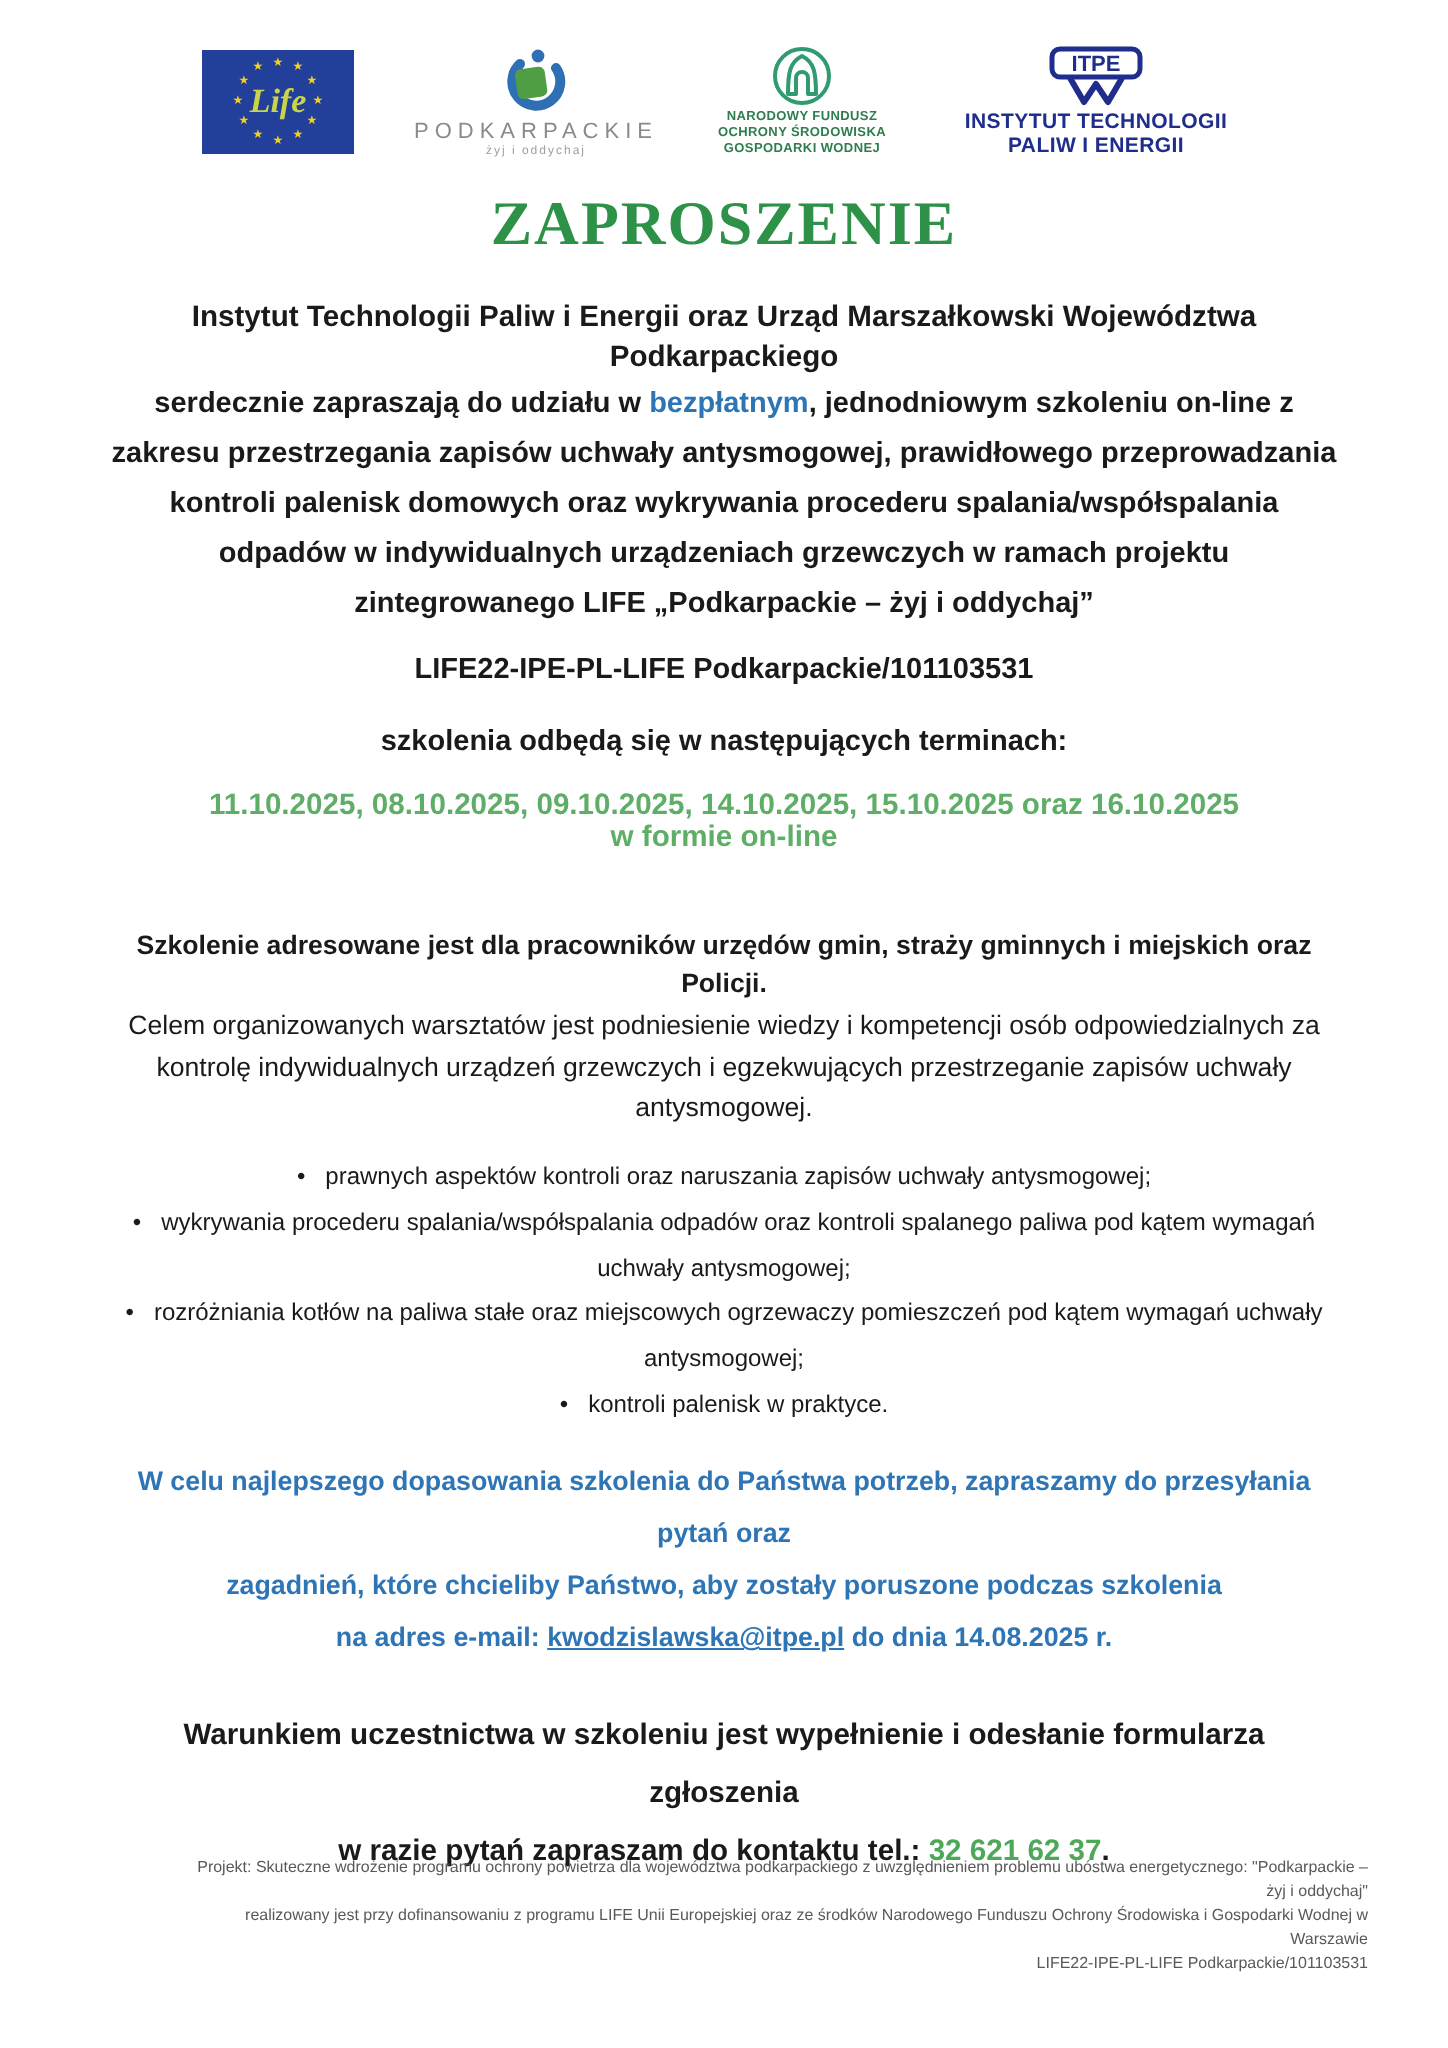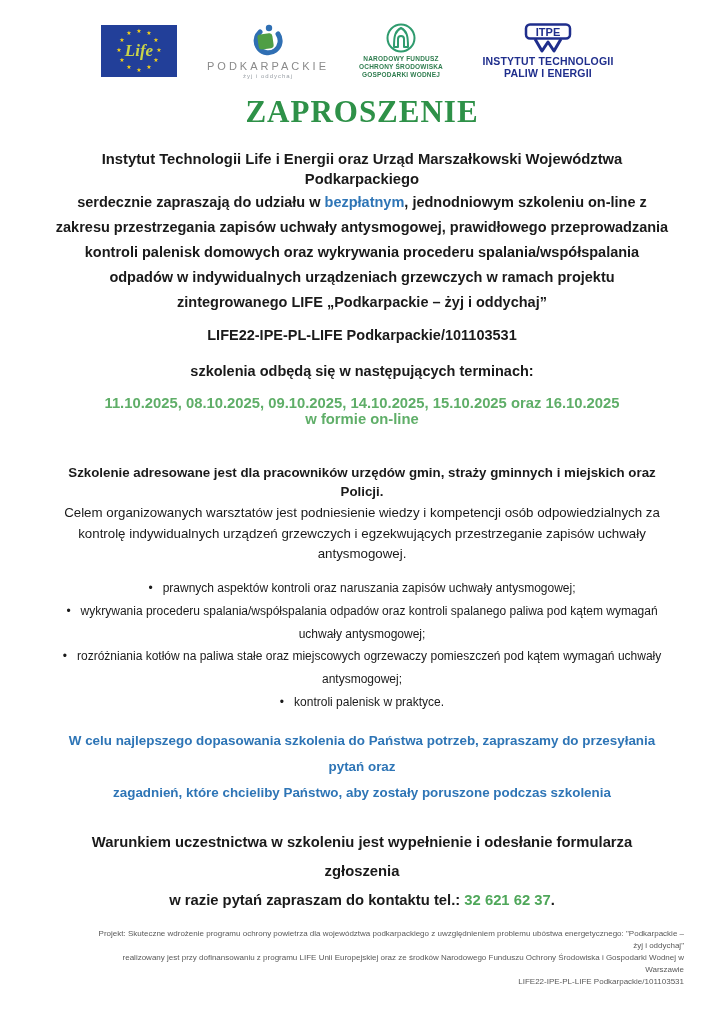--- a/index.html
+++ b/index.html
@@ -139,21 +139,21 @@
         <div>INSTYTUT TECHNOLOGII</div>
         <div>PALIW I ENERGII</div>
       </div>
     </div>
   </div>
 
   <div class="doc-title">ZAPROSZENIE</div>
 
   <div class="content">
 
-    <div class="org-heading">Instytut Technologii Life i Energii oraz Urząd Marszałkowski Województwa Podkarpackiego</div>
+    <div class="org-heading">Instytut Technologii Paliw i Energii oraz Urząd Marszałkowski Województwa Podkarpackiego</div>
 
     <div class="intro-para"><span>serdecznie zapraszają do udziału w </span><span class="blue-inline">bezpłatnym</span><span>, jednodniowym szkoleniu on-line z zakresu przestrzegania zapisów uchwały antysmogowej, prawidłowego przeprowadzania kontroli palenisk domowych oraz wykrywania procederu spalania/współspalania odpadów w indywidualnych urządzeniach grzewczych w ramach projektu zintegrowanego LIFE „Podkarpackie – żyj i oddychaj”</span></div>
 
     <div class="project-code">LIFE22-IPE-PL-LIFE Podkarpackie/101103531</div>
 
     <div class="schedule-heading">szkolenia odbędą się w następujących terminach:</div>
     <div class="schedule-dates">11.10.2025, 08.10.2025, 09.10.2025, 14.10.2025, 15.10.2025 oraz 16.10.2025</div>
     <div class="schedule-format">w formie on-line</div>
 
     <div class="audience-bold">Szkolenie adresowane jest dla pracowników urzędów gmin, straży gminnych i miejskich oraz Policji.</div>
@@ -162,20 +162,21 @@
     <ul class="bullet-list">
       <li><span class="bullet-glyph">•</span><span>prawnych aspektów kontroli oraz naruszania zapisów uchwały antysmogowej;</span></li>
       <li><span class="bullet-glyph">•</span><span>wykrywania procederu spalania/współspalania odpadów oraz kontroli spalanego paliwa pod kątem wymagań uchwały antysmogowej;</span></li>
       <li><span class="bullet-glyph">•</span><span>rozróżniania kotłów na paliwa stałe oraz miejscowych ogrzewaczy pomieszczeń pod kątem wymagań uchwały antysmogowej;</span></li>
       <li><span class="bullet-glyph">•</span><span>kontroli palenisk w praktyce.</span></li>
     </ul>
 
     <div class="questions-para">
       <div>W celu najlepszego dopasowania szkolenia do Państwa potrzeb, zapraszamy do przesyłania pytań oraz</div>
       <div>zagadnień, które chcieliby Państwo, aby zostały poruszone podczas szkolenia</div>
+      <div><span>na adres e-mail: </span><a href="#">kwodzislawska@itpe.pl</a><span> do dnia 14.08.2025 r.</span></div>
     </div>
 
     <div class="participation">
       <div>Warunkiem uczestnictwa w szkoleniu jest wypełnienie i odesłanie formularza zgłoszenia</div>
       <div><span>w razie pytań zapraszam do kontaktu tel.: </span><span class="green-inline">32 621 62 37</span><span>.</span></div>
     </div>
 
   </div>
 
   <div class="footer">

